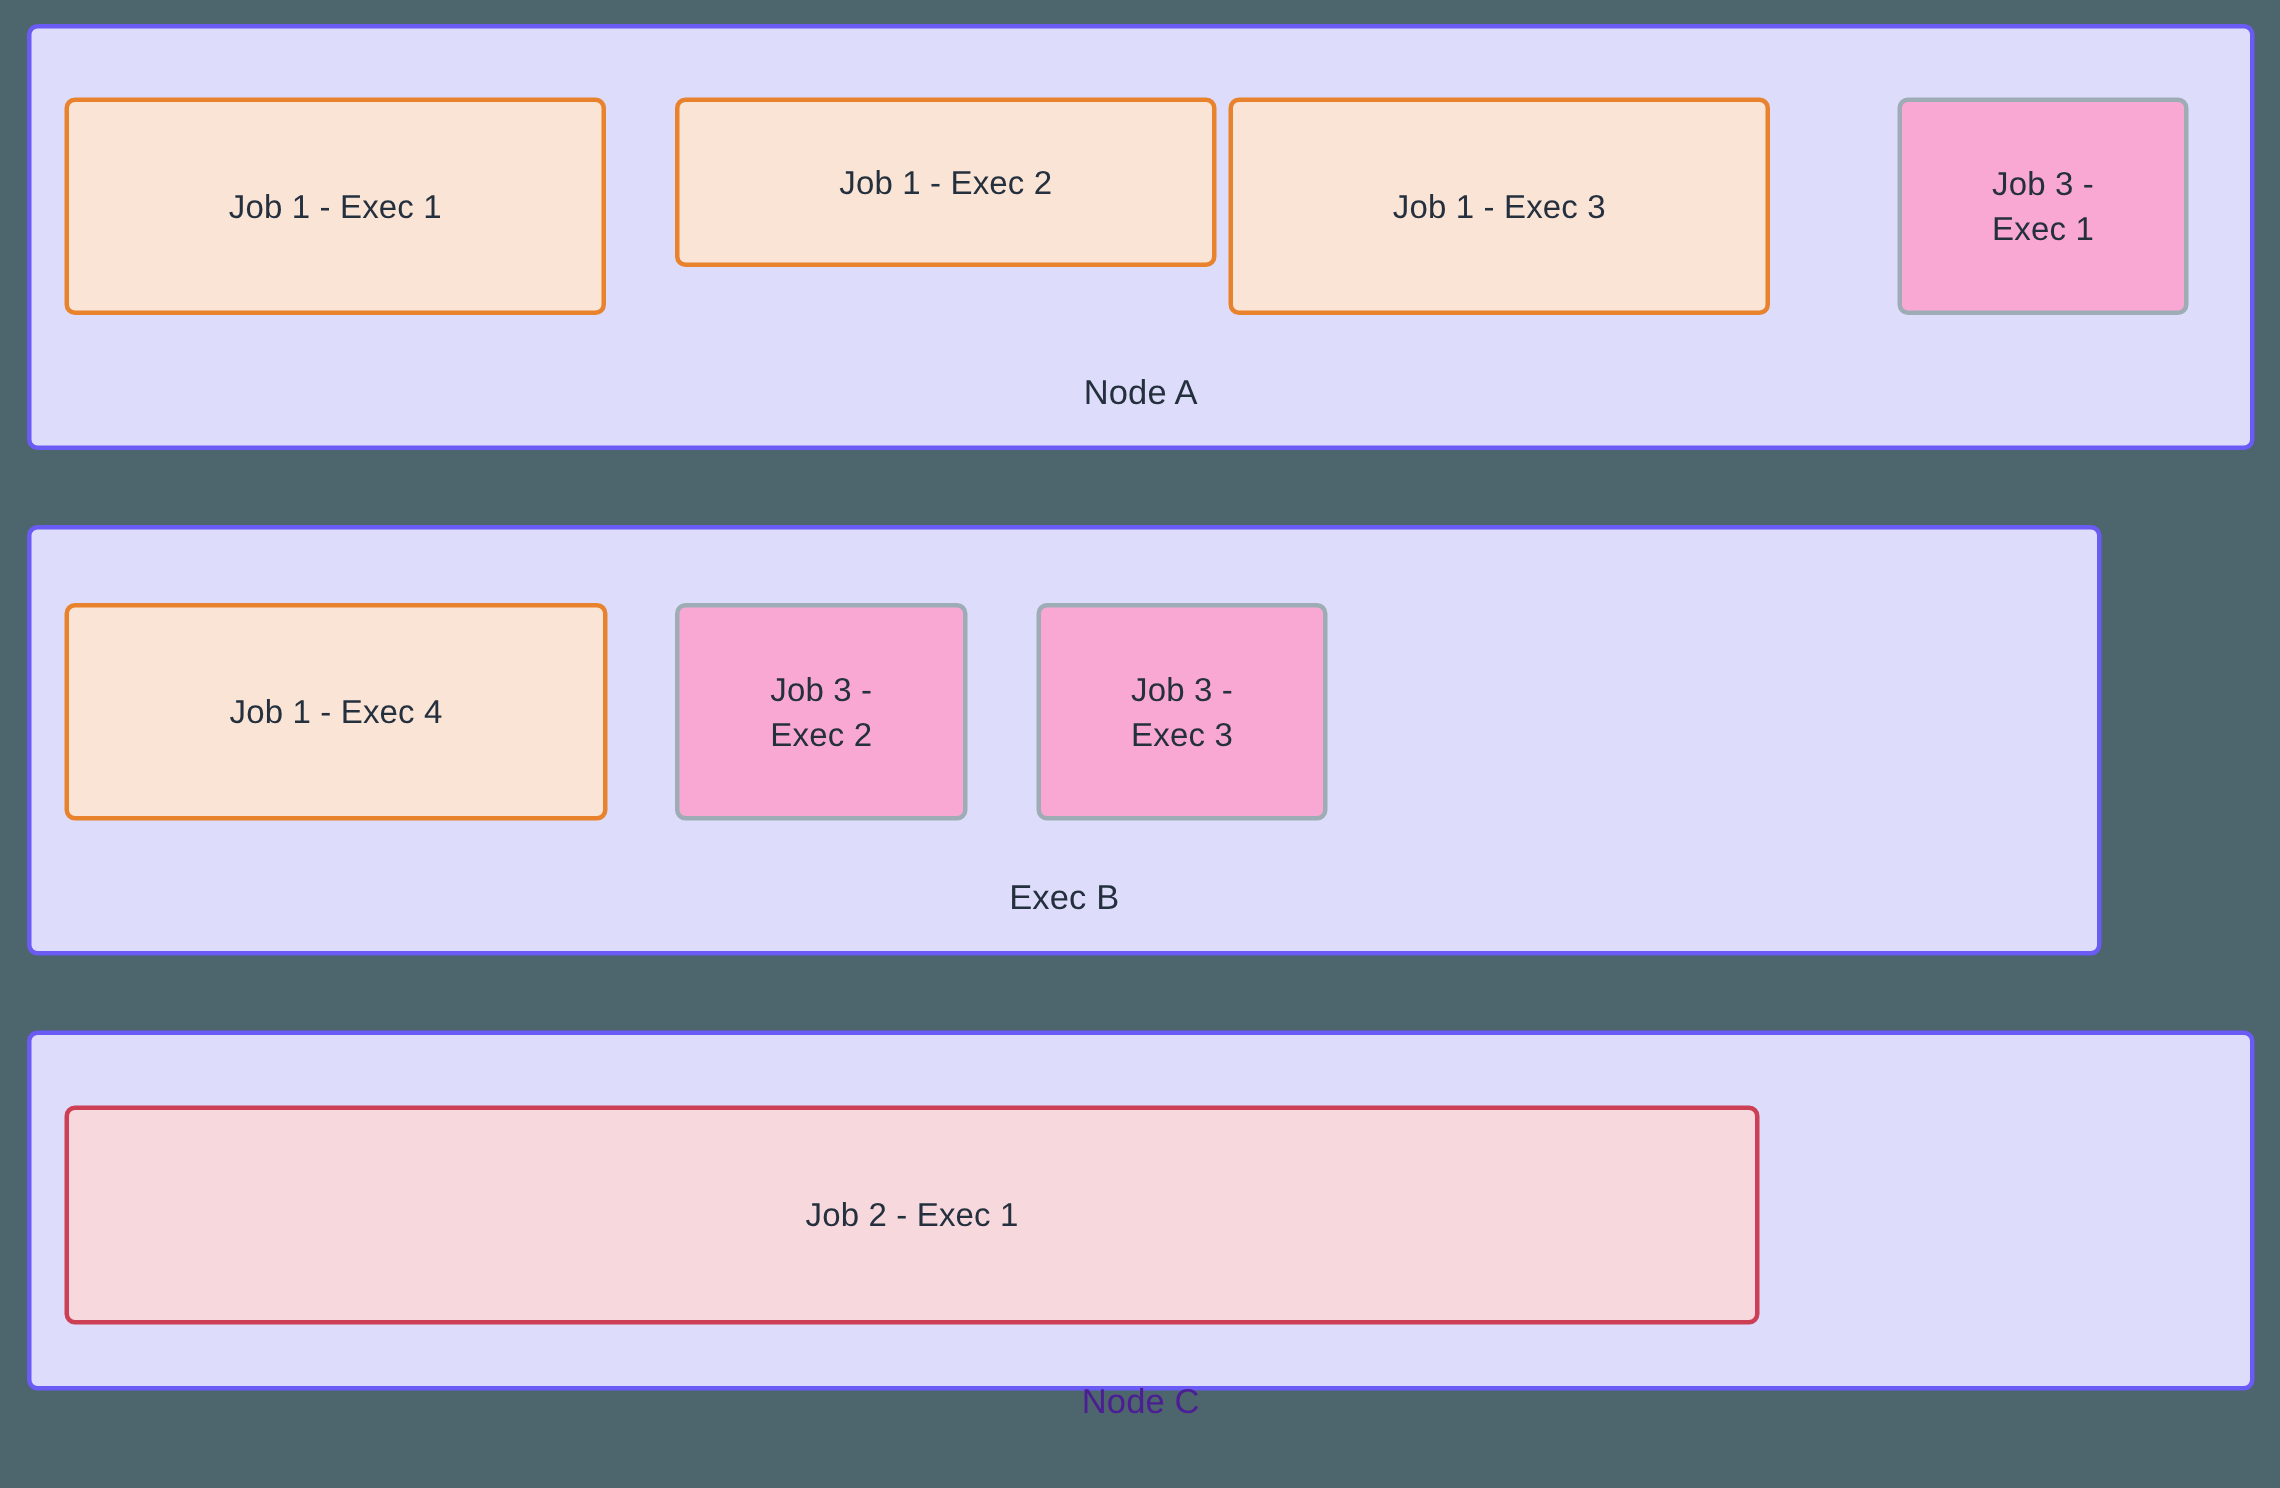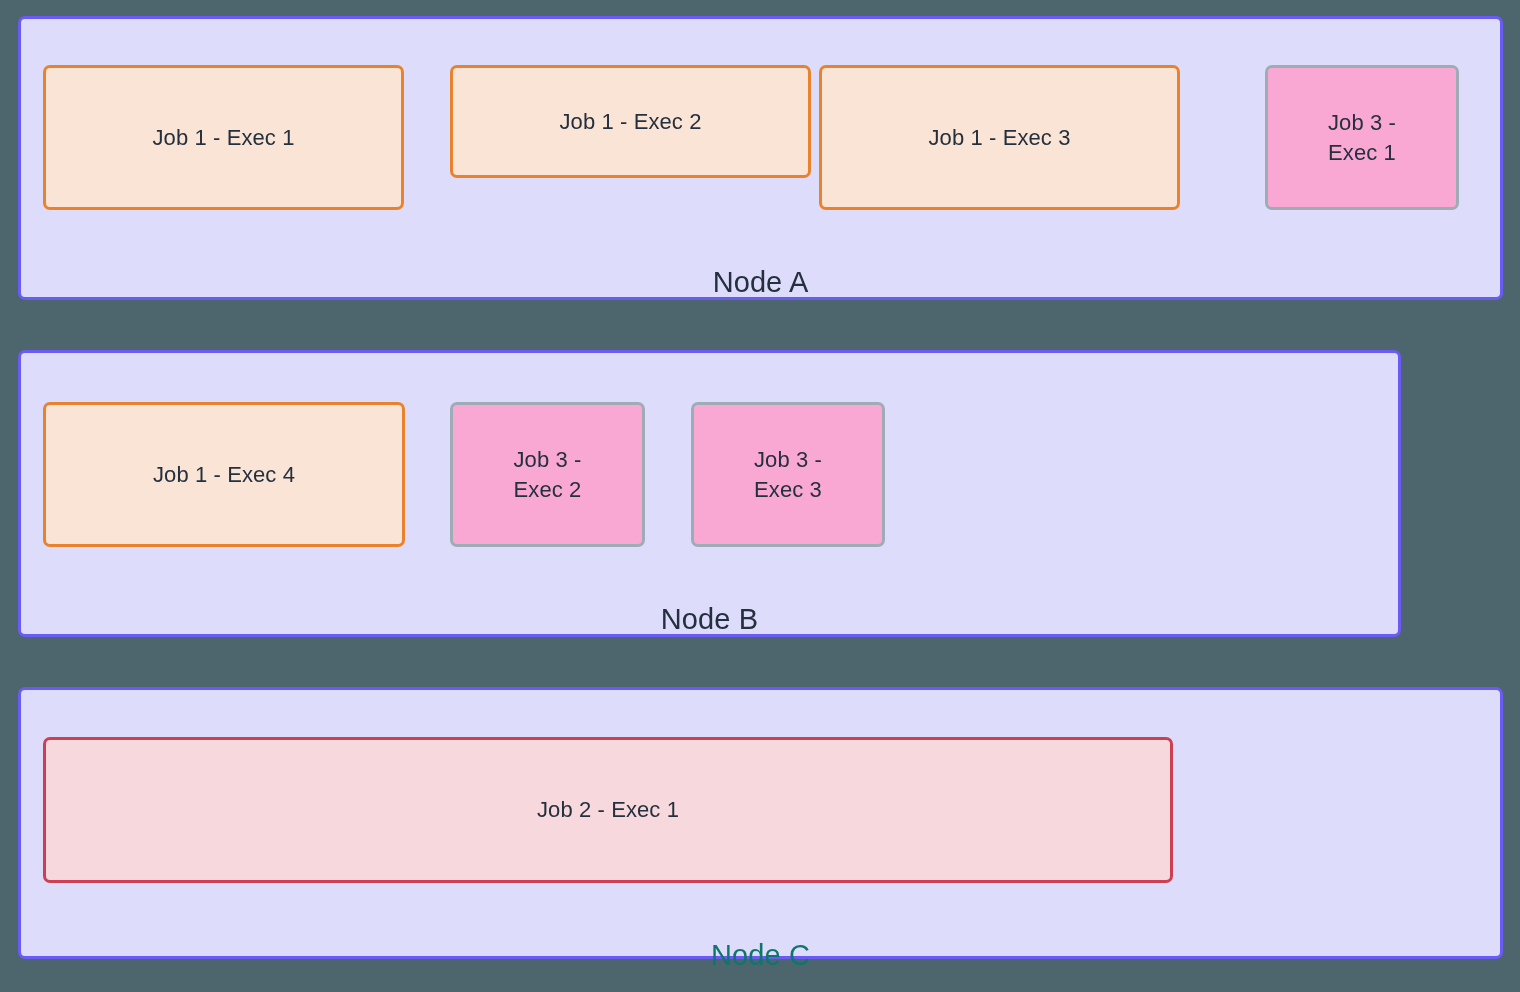--- a/index.html
+++ b/index.html
@@ -27,25 +27,24 @@
     box-sizing: border-box;
     background: #dddcfa;
     border: 3px solid #0ea5e9;
     border-radius: 7px;
   }
   .node-label {
     position: absolute;
     left: 0;
     right: 0;
     text-align: center;
-    font-size: 29px;
+    font-size: 23px;
     color: #25303f;
     letter-spacing: 0.1px;
     line-height: 1.1;
-    margin-top: 18px;
   }
   .task {
     position: absolute;
     box-sizing: border-box;
     border-width: 3px;
     border-style: solid;
     border-radius: 7px;
     display: flex;
     align-items: center;
     justify-content: center;
@@ -80,19 +79,19 @@
       <div class="task gray" style="left: 1244px; top: 46px; width: 194px; height: 145px;">Job  3 -
 Exec 1</div>
       <div class="node-label" style="top: 230px; color: rgb(37, 48, 63);">Node A</div>
     </div>
     <div class="node" style="left: 18px; top: 350px; width: 1383px; height: 287px; background: rgb(221, 220, 250); border-color: rgb(106, 91, 244);">
       <div class="task orange" style="left: 22px; top: 49px; width: 362px; height: 145px;">Job 1 - Exec 4</div>
       <div class="task gray" style="left: 429px; top: 49px; width: 195px; height: 145px;">Job 3 -
 Exec 2</div>
       <div class="task gray" style="left: 670px; top: 49px; width: 194px; height: 145px;">Job  3 -
 Exec 3</div>
-      <div class="node-label" style="top: 233px; color: rgb(37, 48, 63);">Node B</div>
+      <div class="node-label" style="top: 233px; color: rgb(37, 48, 63);">Exec B</div>
     </div>
-    <div class="node" style="left: 18px; top: 687px; width: 1485px; height: 272px; background: rgb(221, 220, 250); border-color: rgb(106, 91, 244);">
+    <div class="node" style="left: 18px; top: 687px; width: 1485px; height: 240px; background: rgb(221, 220, 250); border-color: rgb(106, 91, 244);">
       <div class="task red" style="left: 22px; top: 47px; width: 1130px; height: 146px;">Job 2 - Exec 1</div>
-      <div class="node-label" style="top: 232px; color: #0f766e;">Node C</div>
+      <div class="node-label" style="top: 232px; color: #4c1d95;">Node C</div>
     </div>
   </div>
 
 </body></html>

